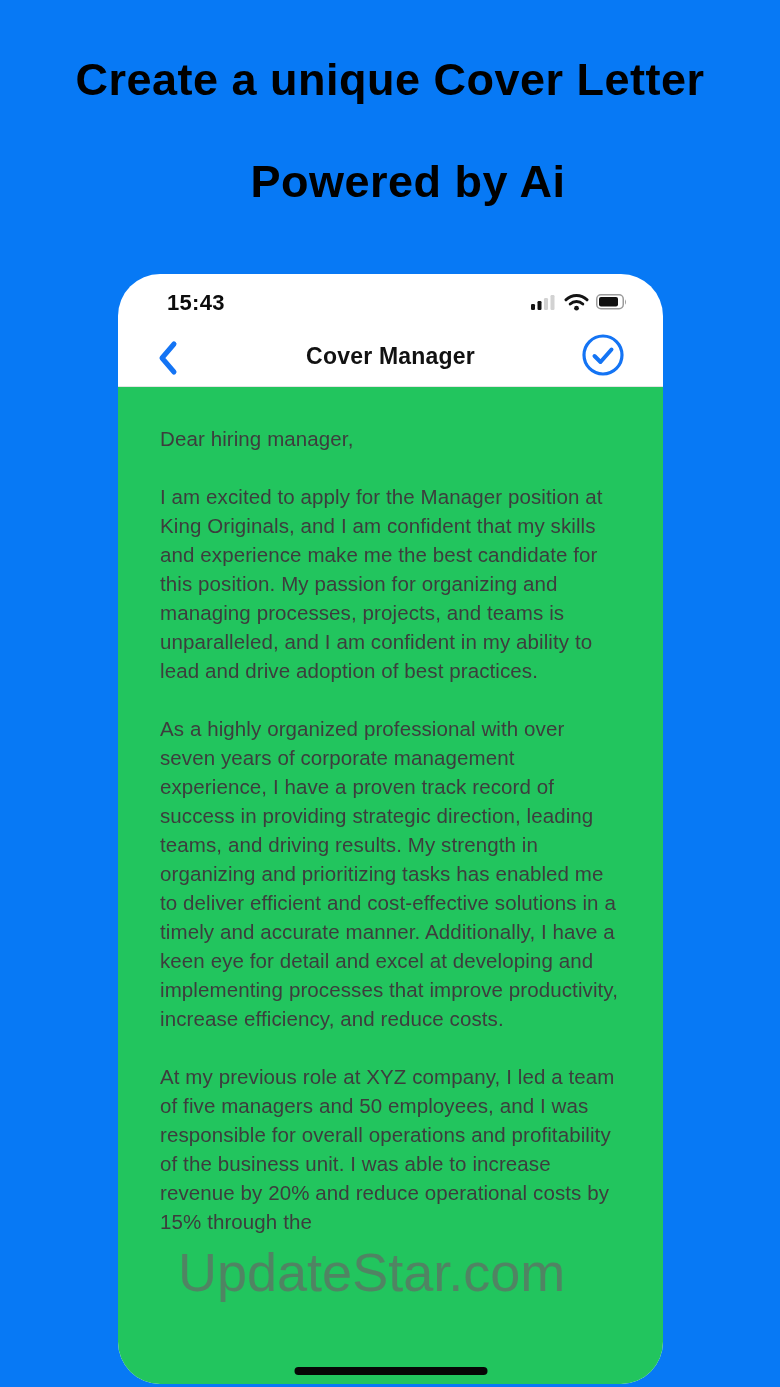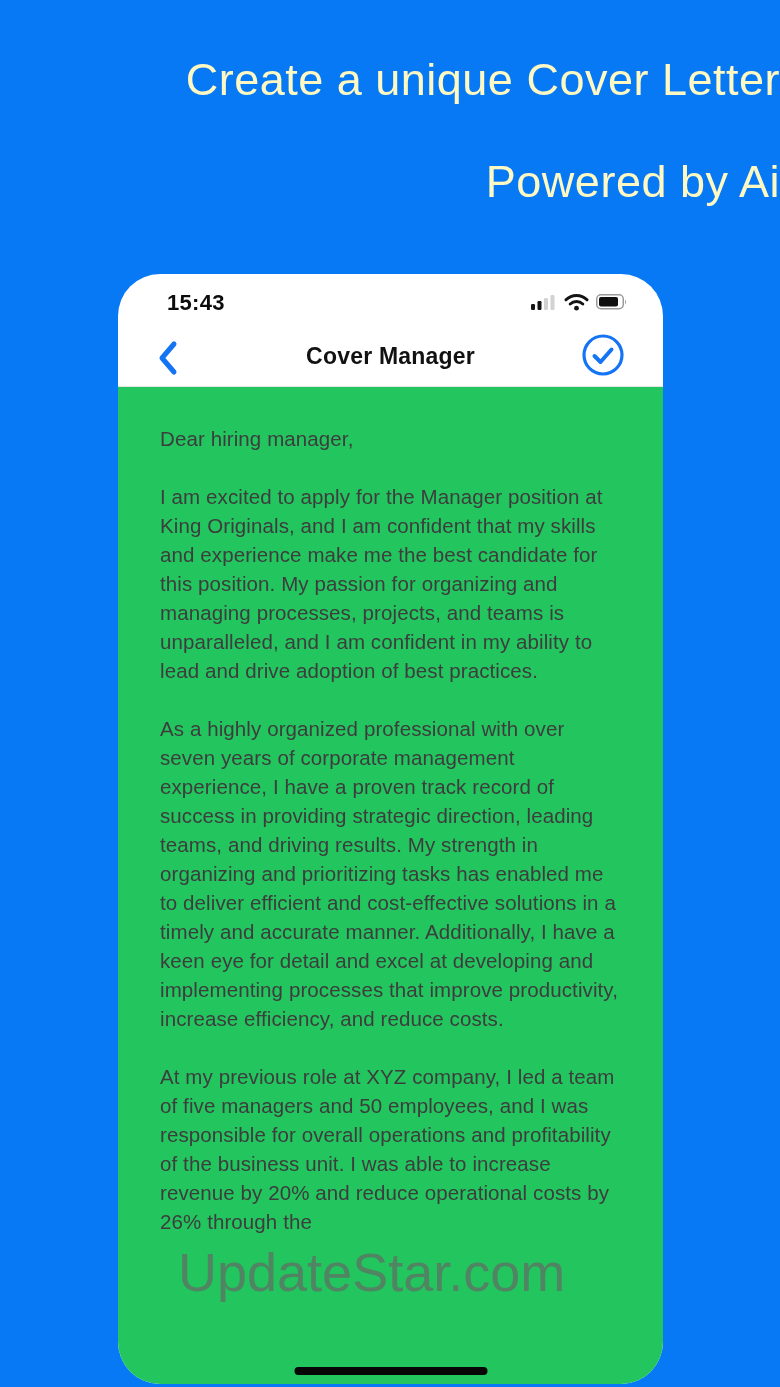--- a/index.html
+++ b/index.html
@@ -13,24 +13,24 @@
     overflow: hidden;
     background: #0779F5;
     font-family: "Liberation Sans", sans-serif;
   }
 
   
   .hero-line {
     position: absolute;
     left: 0;
     right: 0;
-    text-align: right;
-    color: #fef9c3;
+    text-align: center;
+    color: #000000;
     font-size: 45px;
-    font-weight: 400;
+    font-weight: 700;
     letter-spacing: 0.5px;
   }
   .hero-line1 { top: 54px; }
   .hero-line2 { top: 156px; padding-left: 36px; }
 
   
   .phone {
     position: absolute;
     left: 118px;
     top: 262px;
@@ -201,19 +201,19 @@
       </svg>
     </button>
   </div>
 
   <div class="divider"></div>
 
   <div class="letter-editor">
     <p>Dear hiring manager,</p>
     <p>I am excited to apply for the Manager position at King Originals, and I am confident that my skills and experience make me the best candidate for this position. My passion for organizing and managing processes, projects, and teams is unparalleled, and I am confident in my ability to lead and drive adoption of best practices.</p>
     <p>As a highly organized professional with over seven years of corporate management experience, I have a proven track record of success in providing strategic direction, leading teams, and driving results. My strength in organizing and prioritizing tasks has enabled me to deliver efficient and cost-effective solutions in a timely and accurate manner. Additionally, I have a keen eye for detail and excel at developing and implementing processes that improve productivity, increase efficiency, and reduce costs.</p>
-    <p>At my previous role at XYZ company, I led a team of five managers and 50 employees, and I was responsible for overall operations and profitability of the business unit. I was able to increase revenue by 20% and reduce operational costs by 26% through the</p>
+    <p>At my previous role at XYZ company, I led a team of five managers and 50 employees, and I was responsible for overall operations and profitability of the business unit. I was able to increase revenue by 20% and reduce operational costs by 15% through the</p>
   </div>
 
   <div class="home-indicator"></div>
 </div>
 
 <div class="watermark">UpdateStar.com</div>
 
 </body></html>

